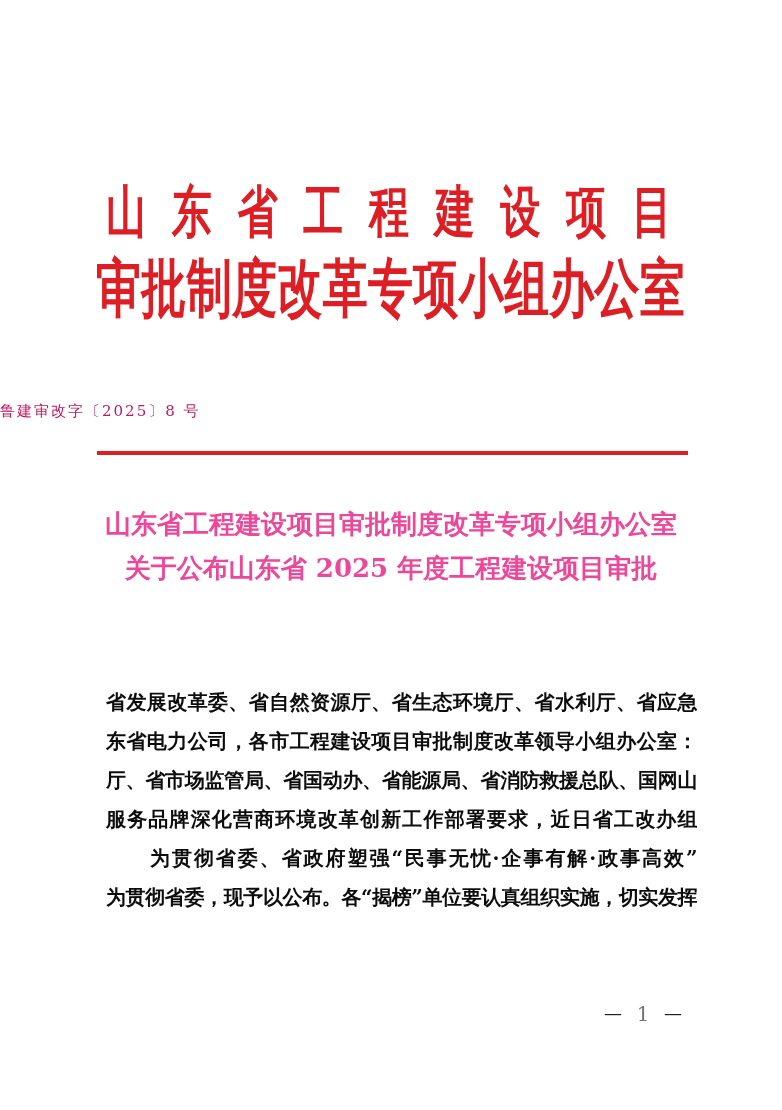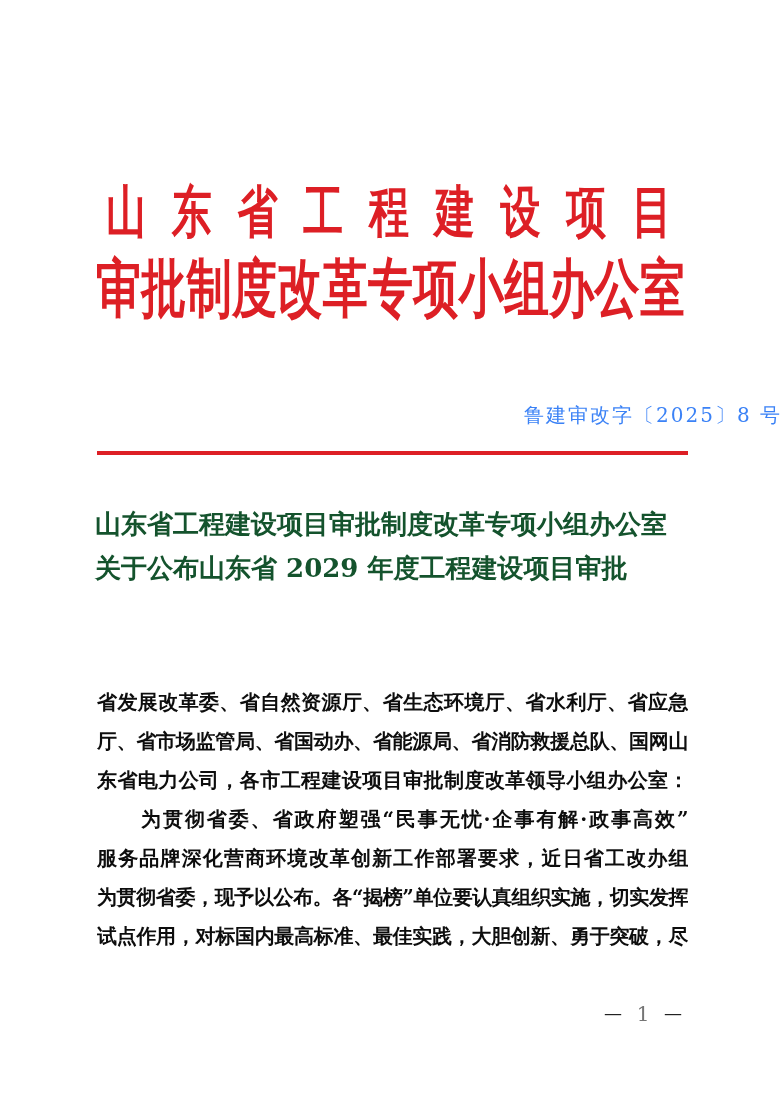--- a/index.html
+++ b/index.html
@@ -23,36 +23,36 @@
   .lh1 span { display: inline-block; font-size: 40px; line-height: 1; transform: scaleY(1.40); transform-origin: 50% 0; }
   .lh2 {
     position: absolute; left: 96px; top: 257px; width: 589px;
     display: flex; justify-content: space-between;
     color: var(--red); font-weight: bold;
   }
   .lh2 span { display: inline-block; font-size: 45px; line-height: 1; transform: scaleY(1.40); transform-origin: 50% 0; }
   
   .doc-number {
     position: absolute; left: 0; top: 402px; width: 100%;
-    text-align: right; font-size: 20px; letter-spacing: 2px; color: #3b82f6;
+    text-align: left; font-size: 15px; letter-spacing: 2px; color: #be185d;
   }
   
   .red-rule {
     position: absolute; left: 97px; top: 451px; width: 591px; height: 4px;
     background: var(--red);
   }
   
   .title {
     position: absolute; left: 95px; top: 502px; width: 592px;
-    font-size: 26px; font-weight: bold; color: #14532d;
+    text-align: center; font-size: 26px; font-weight: bold; color: #ec4899;
     line-height: 44px;
   }
   
   .body-text {
-    position: absolute; left: 97px; top: 683px; width: 591px;
+    position: absolute; left: 106px; top: 683px; width: 591px;
     font-size: 20px; font-weight: bold; color: #0d0d0d;
     letter-spacing: -0.5px; word-break: break-all;
   }
   .bline {
     height: 39px; line-height: 39px; overflow: hidden;
     text-align: justify; text-align-last: justify;
   }
   .bline.indent { padding-left: 44px; }
   
   .footer {
@@ -93,31 +93,30 @@
       <span>公</span>
       <span>室</span>
     </div>
 
   <div class="doc-number">鲁建审改字〔2025〕8 号</div>
 
   <div class="red-rule"></div>
 
   <div class="title">
     <div>山东省工程建设项目审批制度改革专项小组办公室</div>
-    <div>关于公布山东省 2029 年度工程建设项目审批</div>
+    <div>关于公布山东省 2025 年度工程建设项目审批</div>
   </div>
 
   <div class="body-text">
     <div class="bline">省发展改革委、省自然资源厅、省生态环境厅、省水利厅、省应急</div>
+    <div class="bline">东省电力公司，各市工程建设项目审批制度改革领导小组办公室：</div>
     <div class="bline">厅、省市场监管局、省国动办、省能源局、省消防救援总队、国网山</div>
-    <div class="bline">东省电力公司，各市工程建设项目审批制度改革领导小组办公室：</div>
+    <div class="bline">服务品牌深化营商环境改革创新工作部署要求，近日省工改办组</div>
     <div class="bline indent">为贯彻省委、省政府塑强“民事无忧·企事有解·政事高效”</div>
-    <div class="bline">服务品牌深化营商环境改革创新工作部署要求，近日省工改办组</div>
     <div class="bline">为贯彻省委，现予以公布。各“揭榜”单位要认真组织实施，切实发挥</div>
-    <div class="bline">试点作用，对标国内最高标准、最佳实践，大胆创新、勇于突破，尽</div>
   </div>
 
   <div class="footer">
     <span class="dash">—</span>
     <span class="num">1</span>
     <span class="dash">—</span>
   </div>
 
 </div>
 

